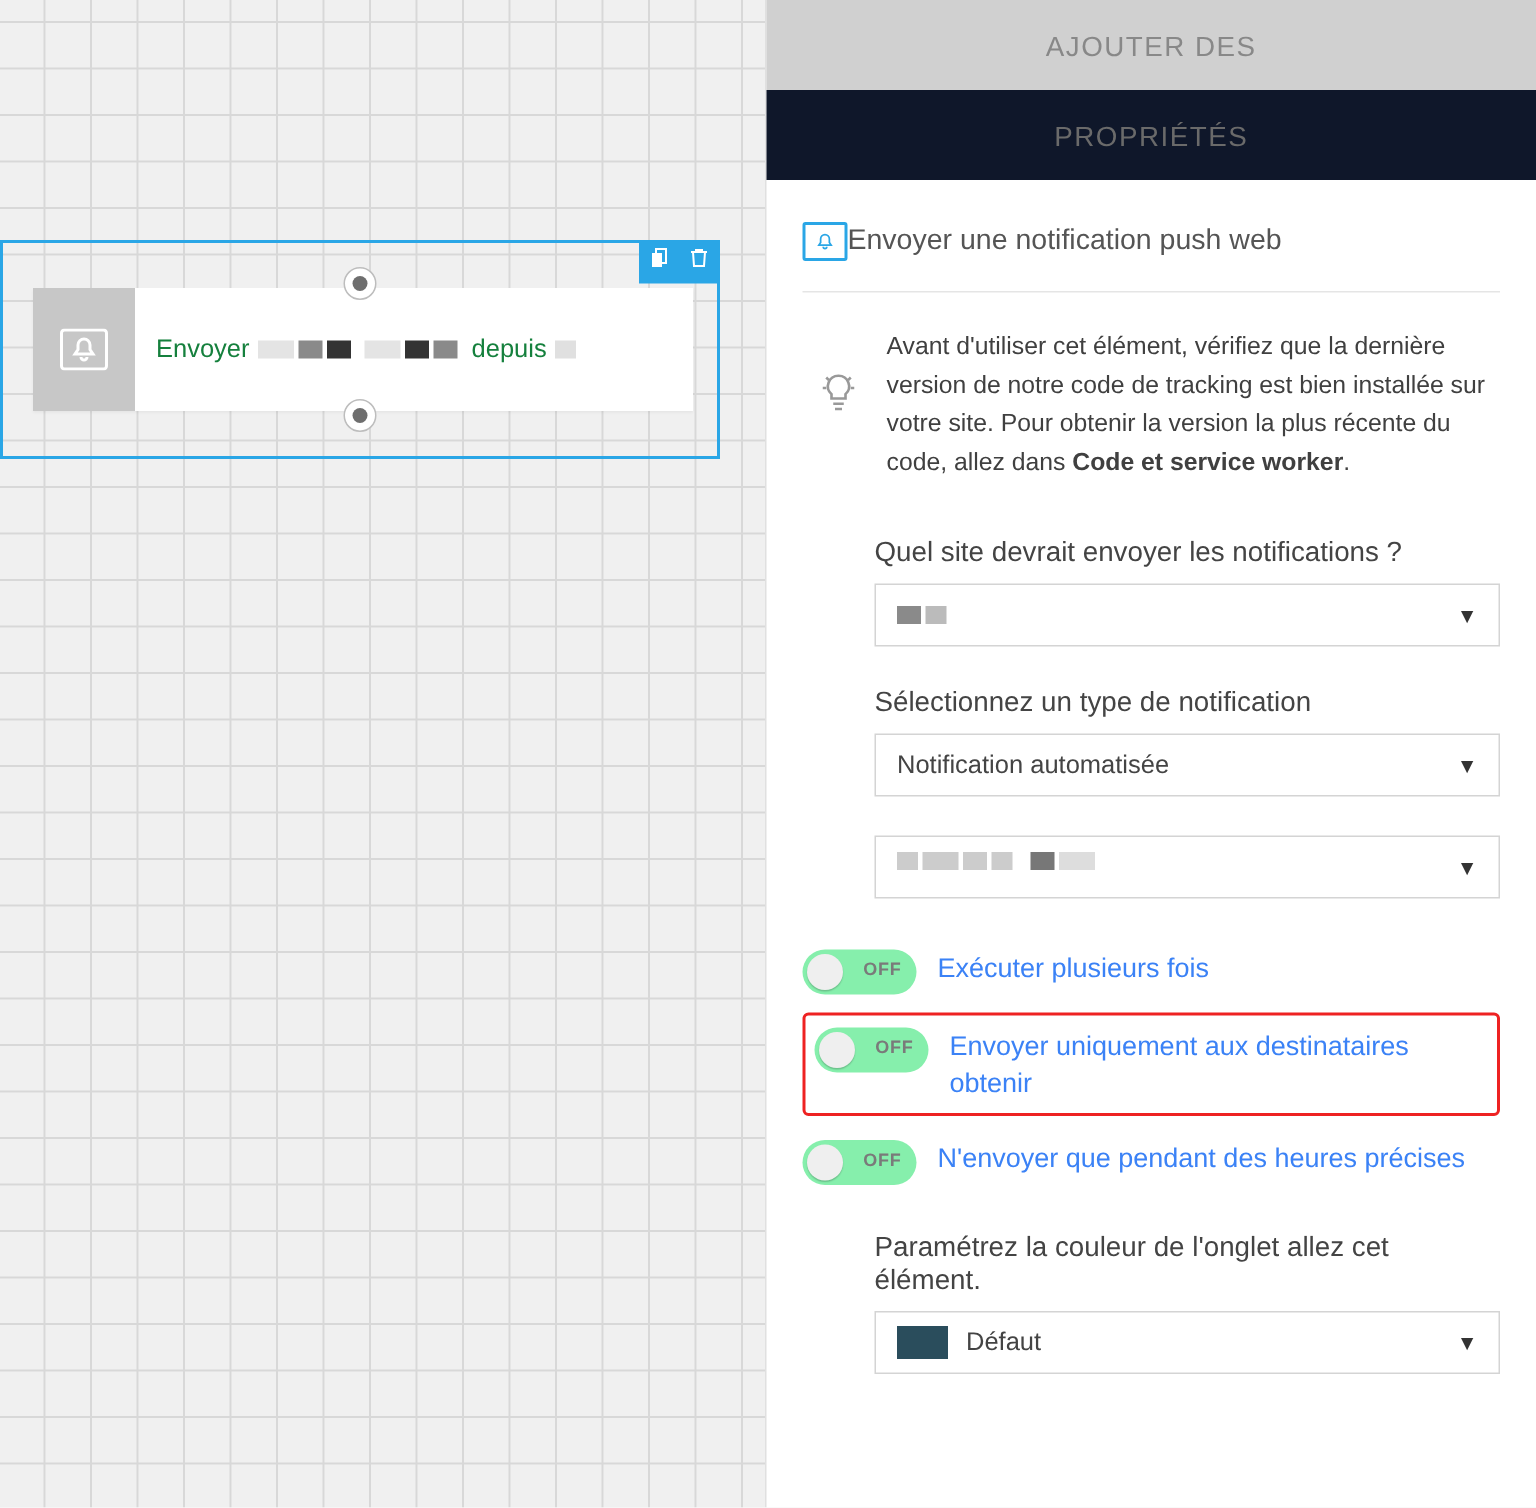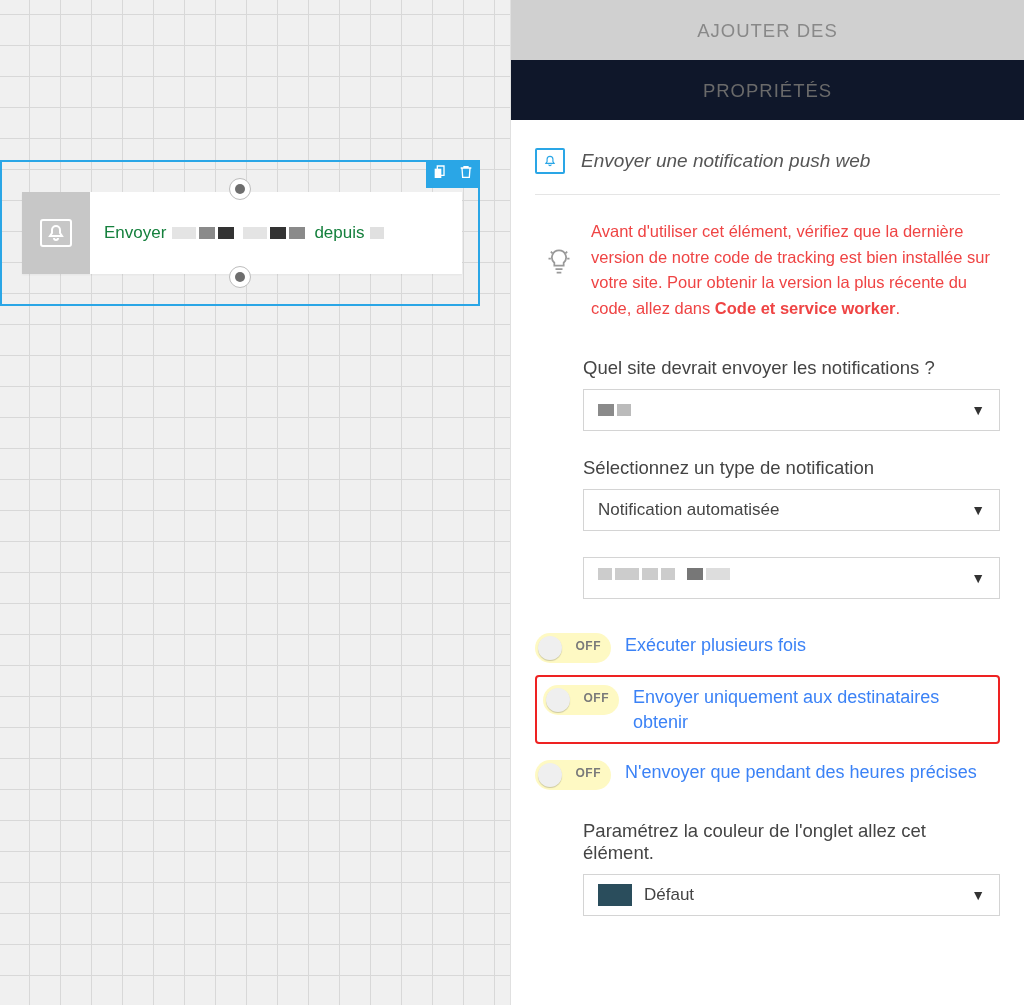--- a/index.html
+++ b/index.html
@@ -87,50 +87,50 @@
   .tab {
     flex:1; text-align:center; padding:20px 0 18px;
     font-size:18.5px; letter-spacing:1px; color:#7a7a7a;
   }
   .tab.inactive { background:#d0d0d0; color:#888; }
   .tab.active { background:#0f172a; color:#6a6a6a; }
 
   .panel-body { padding: 28px 24px 10px 24px; overflow:auto; }
 
   .element-header {
-    display:flex; align-items:center; gap:16px;
-    padding-bottom:20px; border-bottom:1px solid #e5e5e5; margin-bottom:24px;font-style:italic;
+    display:flex; align-items:center; 
+    padding-bottom:20px; border-bottom:1px solid #e5e5e5; margin-bottom:24px;
   }
   .element-header .icon-frame{
     width:30px;height:26px;border:2px solid #2aa6e6;border-radius:2px;
     display:flex;align-items:center;justify-content:center;
   }
   .element-header .icon-frame svg{width:14px;height:14px;stroke:#2aa6e6;fill:none;stroke-width:2;}
   .element-header .title{ font-size:19px; color:#555; }
 
   .help-row{ display:flex; gap:18px; margin-bottom:36px; padding-left:10px;}
   .help-row .bulb{ flex:0 0 auto; margin-top:28px;}
   .help-row .bulb svg{ width:28px; height:28px; stroke:#999; fill:none; stroke-width:1.5;}
-  .help-row p{ font-size:16.5px; line-height:1.55; color:#ef4444; }
+  .help-row p{ font-size:16.5px; line-height:1.55; color:#404040; }
   .help-row p b{ font-weight:700; }
 
   .field{ margin-bottom:26px;margin-left:48px; }
   .field-label{ font-size:18.5px; color:#444; margin-bottom:10px; }
   .select{
     width:100%; height:42px; border:1px solid #d4d4d4;
     background:#fff; display:flex; align-items:center; justify-content:space-between;
     padding:0 14px; font-size:17px; color:#444;
   }
   .select .caret{ font-size:14px; color:#333;}
   .select .placeholder-redact{ display:flex; }
 
   .toggle-row{ display:flex; align-items:flex-start; gap:14px; padding:8px 0;}
   .toggle-row.hl{ border:2.5px solid #e22; border-radius:4px; padding:8px 6px; margin-bottom:8px; margin-top:4px;}
   .toggle{
-    flex:0 0 76px; height:30px; border-radius:16px; background:#fef9c3;
+    flex:0 0 76px; height:30px; border-radius:16px; background:#86efac;
     position:relative;
   }
   .toggle .knob{
     position:absolute; left:3px; top:3px; width:24px; height:24px; border-radius:50%;
     background:#efefef; box-shadow:0 1px 1px rgba(0,0,0,0.2);
   }
   .toggle .state{
     position:absolute; right:10px; top:6px; font-size:12px; font-weight:700; color:#7a7a7a; letter-spacing:0.5px;
   }
   .toggle-label{ font-size:18px; color:#3b82f6; line-height:1.35; }

